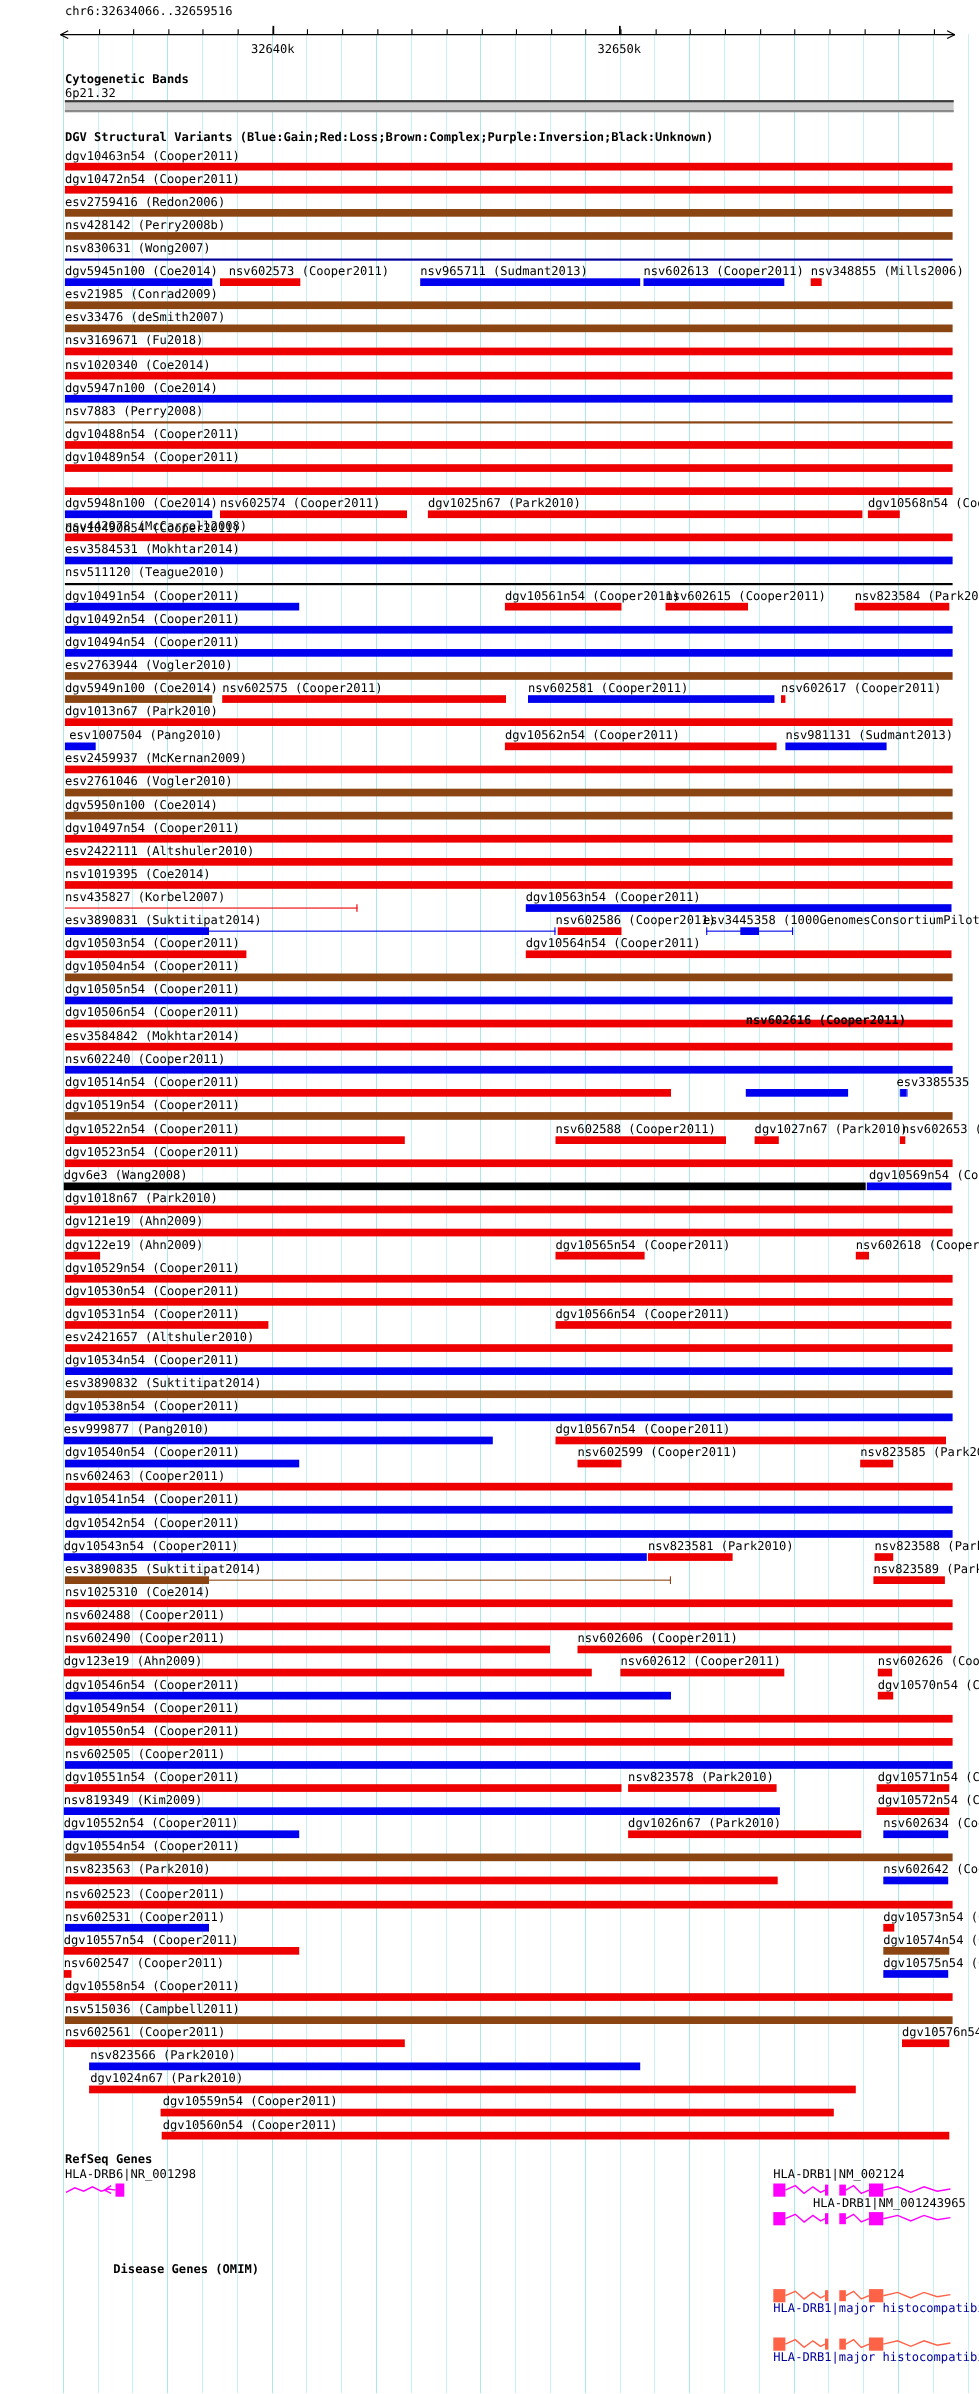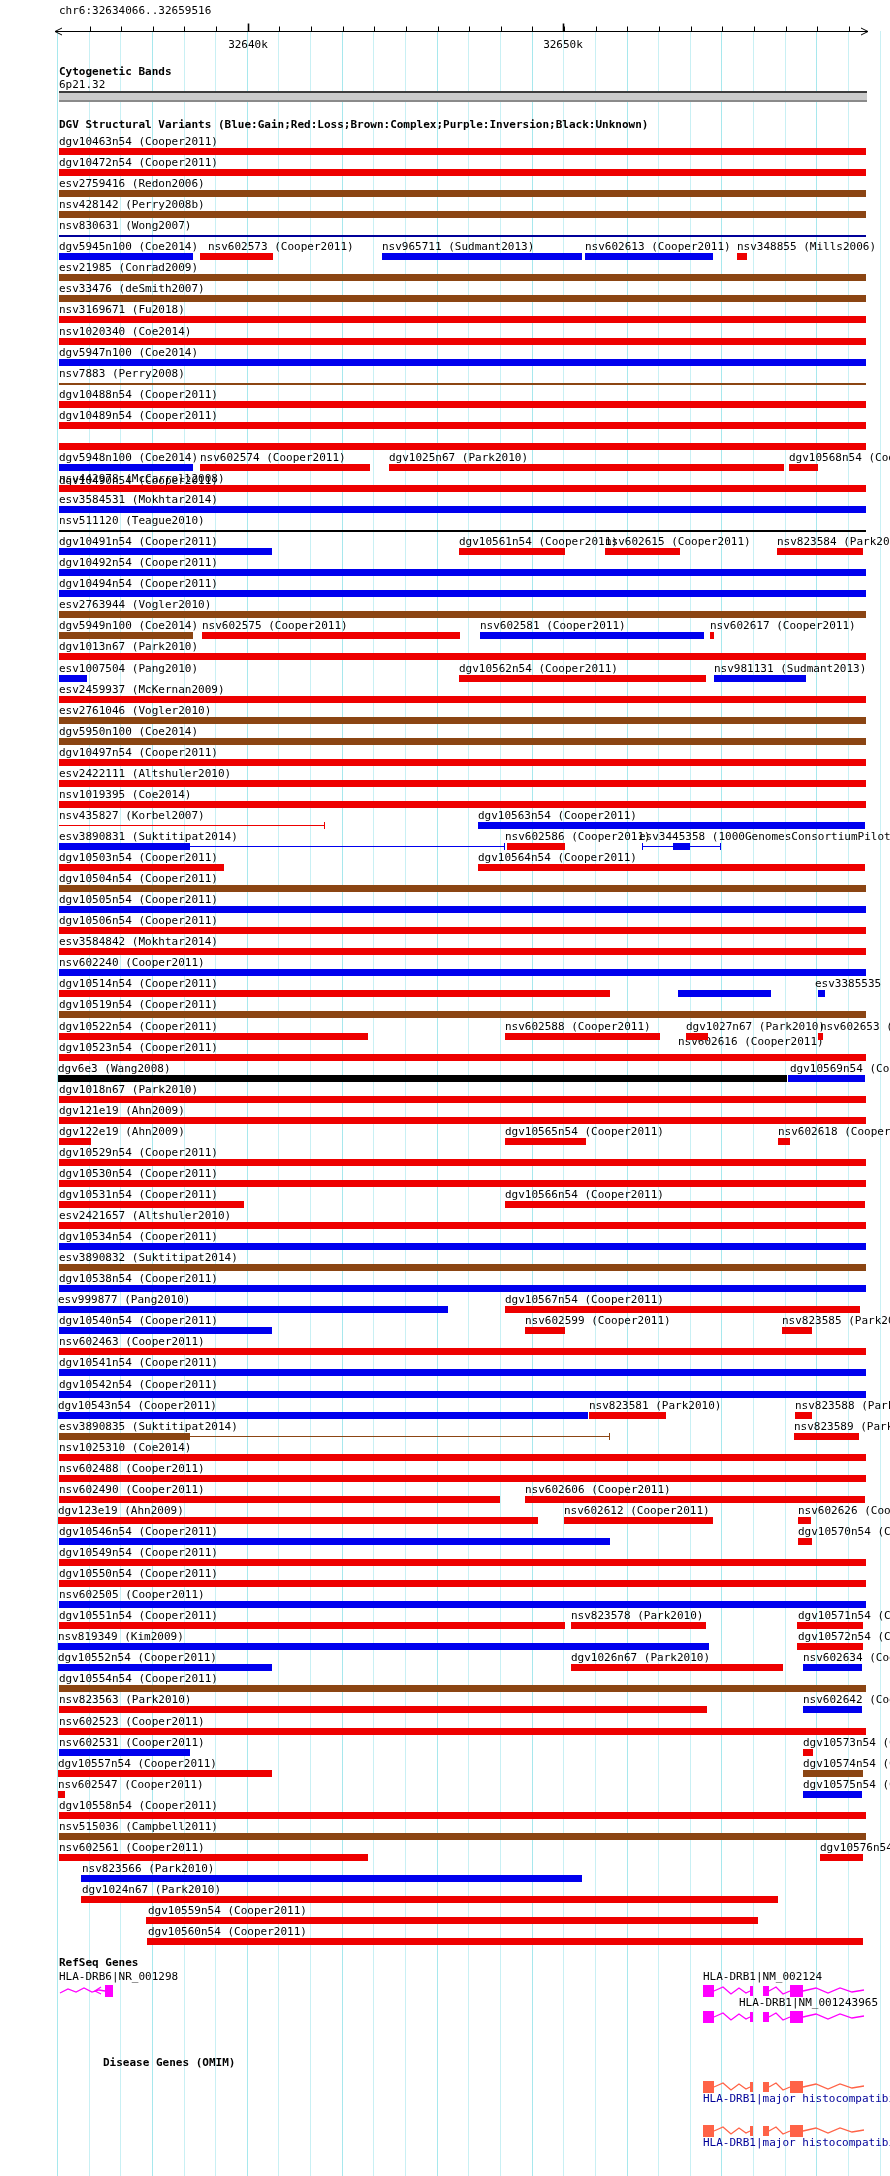--- a/index.html
+++ b/index.html
@@ -148,21 +148,21 @@
       <div class="lbl" style="left: 59px; top: 620px;">dgv5949n100 (Coe2014)</div>
       <div class="bar" style="left: 59px; top: 632px; width: 134px; background: rgb(139, 69, 19);"></div>
       <div class="lbl" style="left: 202px; top: 620px;">nsv602575 (Cooper2011)</div>
       <div class="bar" style="left: 202px; top: 632px; width: 258px; background: rgb(238, 0, 0);"></div>
       <div class="lbl" style="left: 480px; top: 620px;">nsv602581 (Cooper2011)</div>
       <div class="bar" style="left: 480px; top: 632px; width: 224px; background: rgb(0, 0, 238);"></div>
       <div class="lbl" style="left: 710px; top: 620px;">nsv602617 (Cooper2011)</div>
       <div class="bar" style="left: 710px; top: 632px; width: 4px; background: rgb(238, 0, 0);"></div>
       <div class="lbl" style="left: 59px; top: 641px;">dgv1013n67 (Park2010)</div>
       <div class="bar" style="left: 59px; top: 653px; width: 807px; background: rgb(238, 0, 0);"></div>
-      <div class="lbl" style="left: 59px; top: 663px;">esv1007504 (Pang2010)</div>
+      <div class="lbl" style="left: 44px; top: 663px; padding-left: 19px;">esv1007504 (Pang2010)</div>
       <div class="bar" style="left: 59px; top: 675px; width: 28px; background: rgb(0, 0, 238);"></div>
       <div class="lbl" style="left: 459px; top: 663px;">dgv10562n54 (Cooper2011)</div>
       <div class="bar" style="left: 459px; top: 675px; width: 247px; background: rgb(238, 0, 0);"></div>
       <div class="lbl" style="left: 714px; top: 663px;">nsv981131 (Sudmant2013)</div>
       <div class="bar" style="left: 714px; top: 675px; width: 92px; background: rgb(0, 0, 238);"></div>
       <div class="lbl" style="left: 59px; top: 684px;">esv2459937 (McKernan2009)</div>
       <div class="bar" style="left: 59px; top: 696px; width: 807px; background: rgb(238, 0, 0);"></div>
       <div class="lbl" style="left: 59px; top: 705px;">esv2761046 (Vogler2010)</div>
       <div class="bar" style="left: 59px; top: 717px; width: 807px; background: rgb(139, 69, 19);"></div>
       <div class="lbl" style="left: 59px; top: 726px;">dgv5950n100 (Coe2014)</div>
@@ -198,21 +198,21 @@
       <div class="lbl" style="left: 59px; top: 894px;">dgv10505n54 (Cooper2011)</div>
       <div class="bar" style="left: 59px; top: 906px; width: 807px; background: rgb(0, 0, 238);"></div>
       <div class="lbl" style="left: 59px; top: 915px;">dgv10506n54 (Cooper2011)</div>
       <div class="bar" style="left: 59px; top: 927px; width: 807px; background: rgb(238, 0, 0);"></div>
       <div class="lbl" style="left: 59px; top: 936px;">esv3584842 (Mokhtar2014)</div>
       <div class="bar" style="left: 59px; top: 948px; width: 807px; background: rgb(238, 0, 0);"></div>
       <div class="lbl" style="left: 59px; top: 957px;">nsv602240 (Cooper2011)</div>
       <div class="bar" style="left: 59px; top: 969px; width: 807px; background: rgb(0, 0, 238);"></div>
       <div class="lbl" style="left: 59px; top: 978px;">dgv10514n54 (Cooper2011)</div>
       <div class="bar" style="left: 59px; top: 990px; width: 551px; background: rgb(238, 0, 0);"></div>
-      <div class="lbl" style="left: 678px; top: 1036px;">nsv602616 (Cooper2011)</div>
+      <div class="lbl" style="left: 678px; top: 922px; font-weight: bold;">nsv602616 (Cooper2011)</div>
       <div class="bar" style="left: 678px; top: 990px; width: 93px; background: rgb(0, 0, 238);"></div>
       <div class="lbl" style="left: 815px; top: 978px;">esv3385535 (1</div>
       <div class="tickv" style="left: 818px; top: 990px; background: rgb(0, 0, 238);"></div>
       <div class="bar" style="left: 819px; top: 990px; width: 5px; background: rgb(0, 0, 238);"></div>
       <div class="tickv" style="left: 824px; top: 990px; background: rgb(0, 0, 238);"></div>
       <div class="lbl" style="left: 59px; top: 999px;">dgv10519n54 (Cooper2011)</div>
       <div class="bar" style="left: 59px; top: 1011px; width: 807px; background: rgb(139, 69, 19);"></div>
       <div class="lbl" style="left: 59px; top: 1021px;">dgv10522n54 (Cooper2011)</div>
       <div class="bar" style="left: 59px; top: 1033px; width: 309px; background: rgb(238, 0, 0);"></div>
       <div class="lbl" style="left: 505px; top: 1021px;">nsv602588 (Cooper2011)</div>

